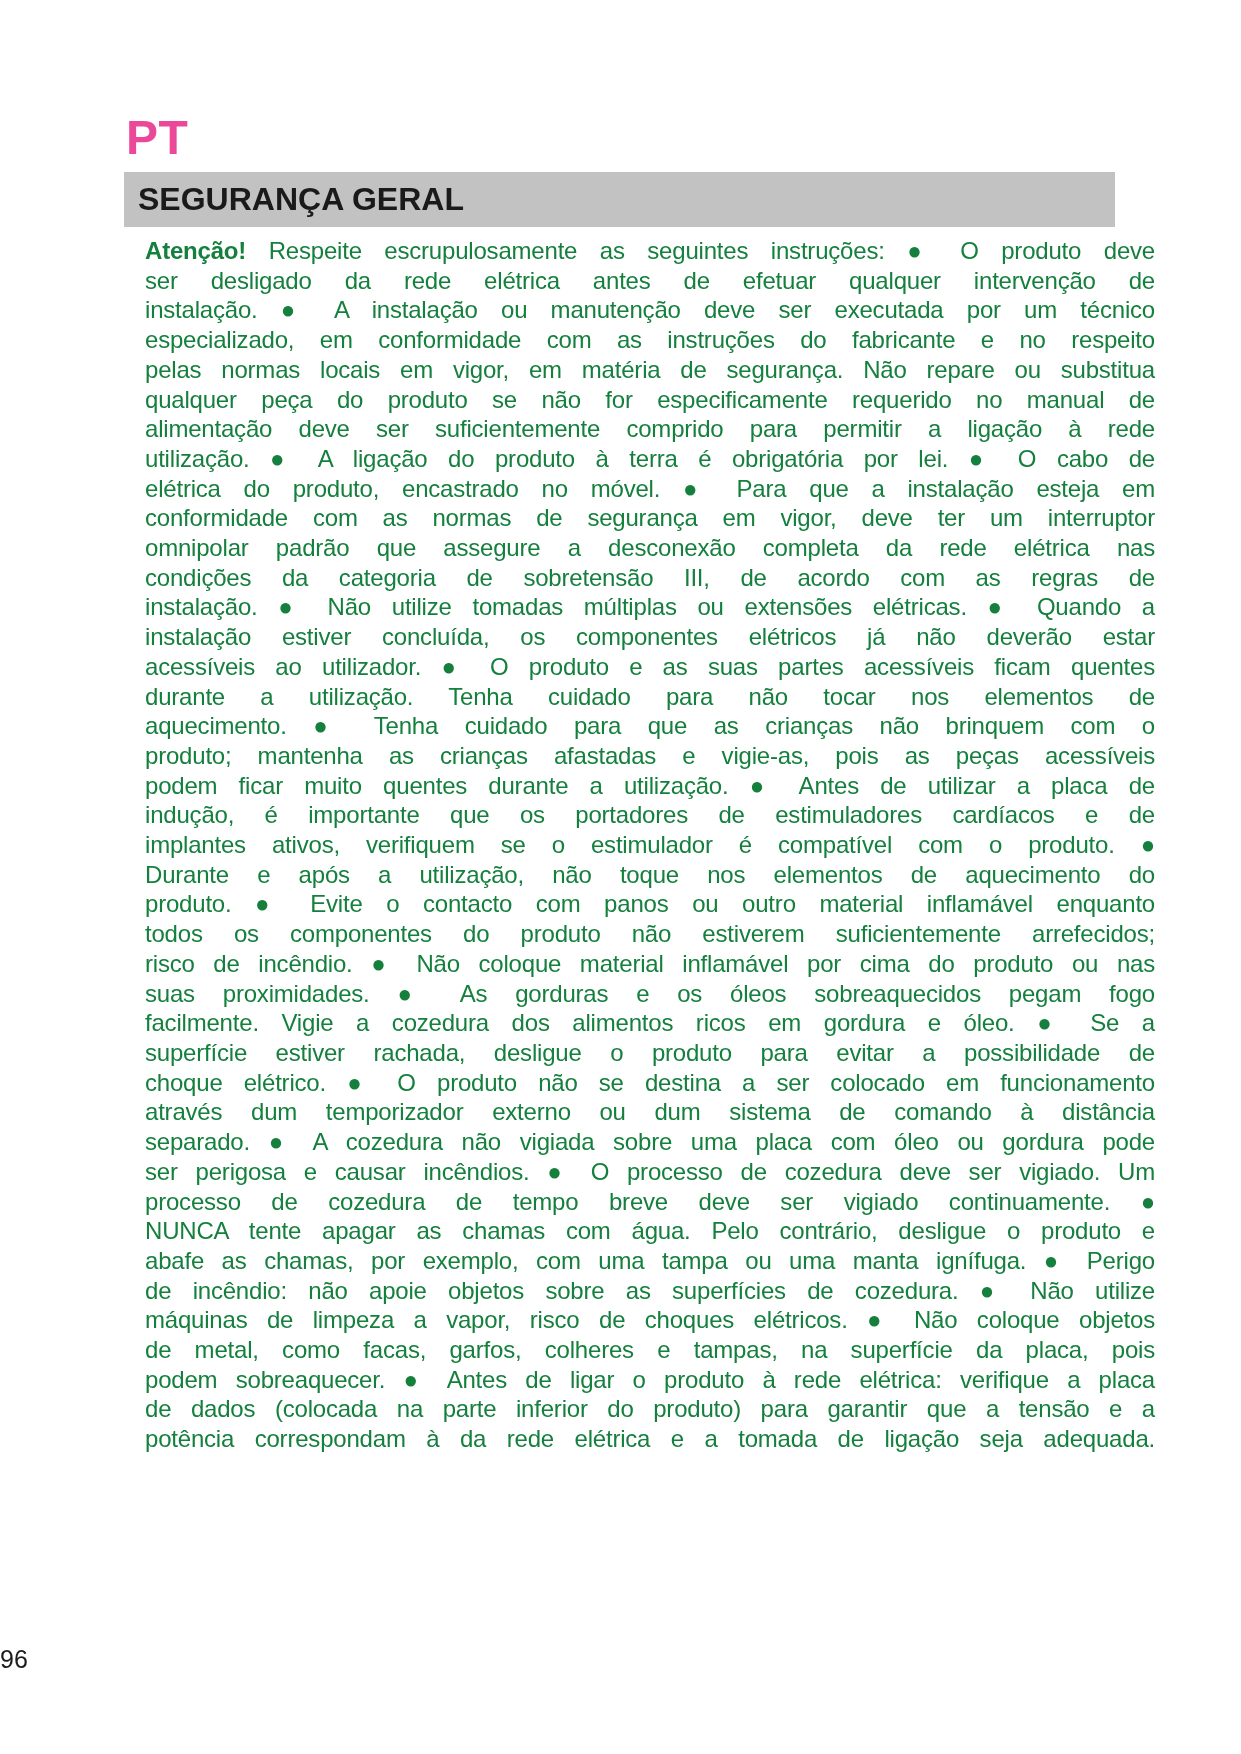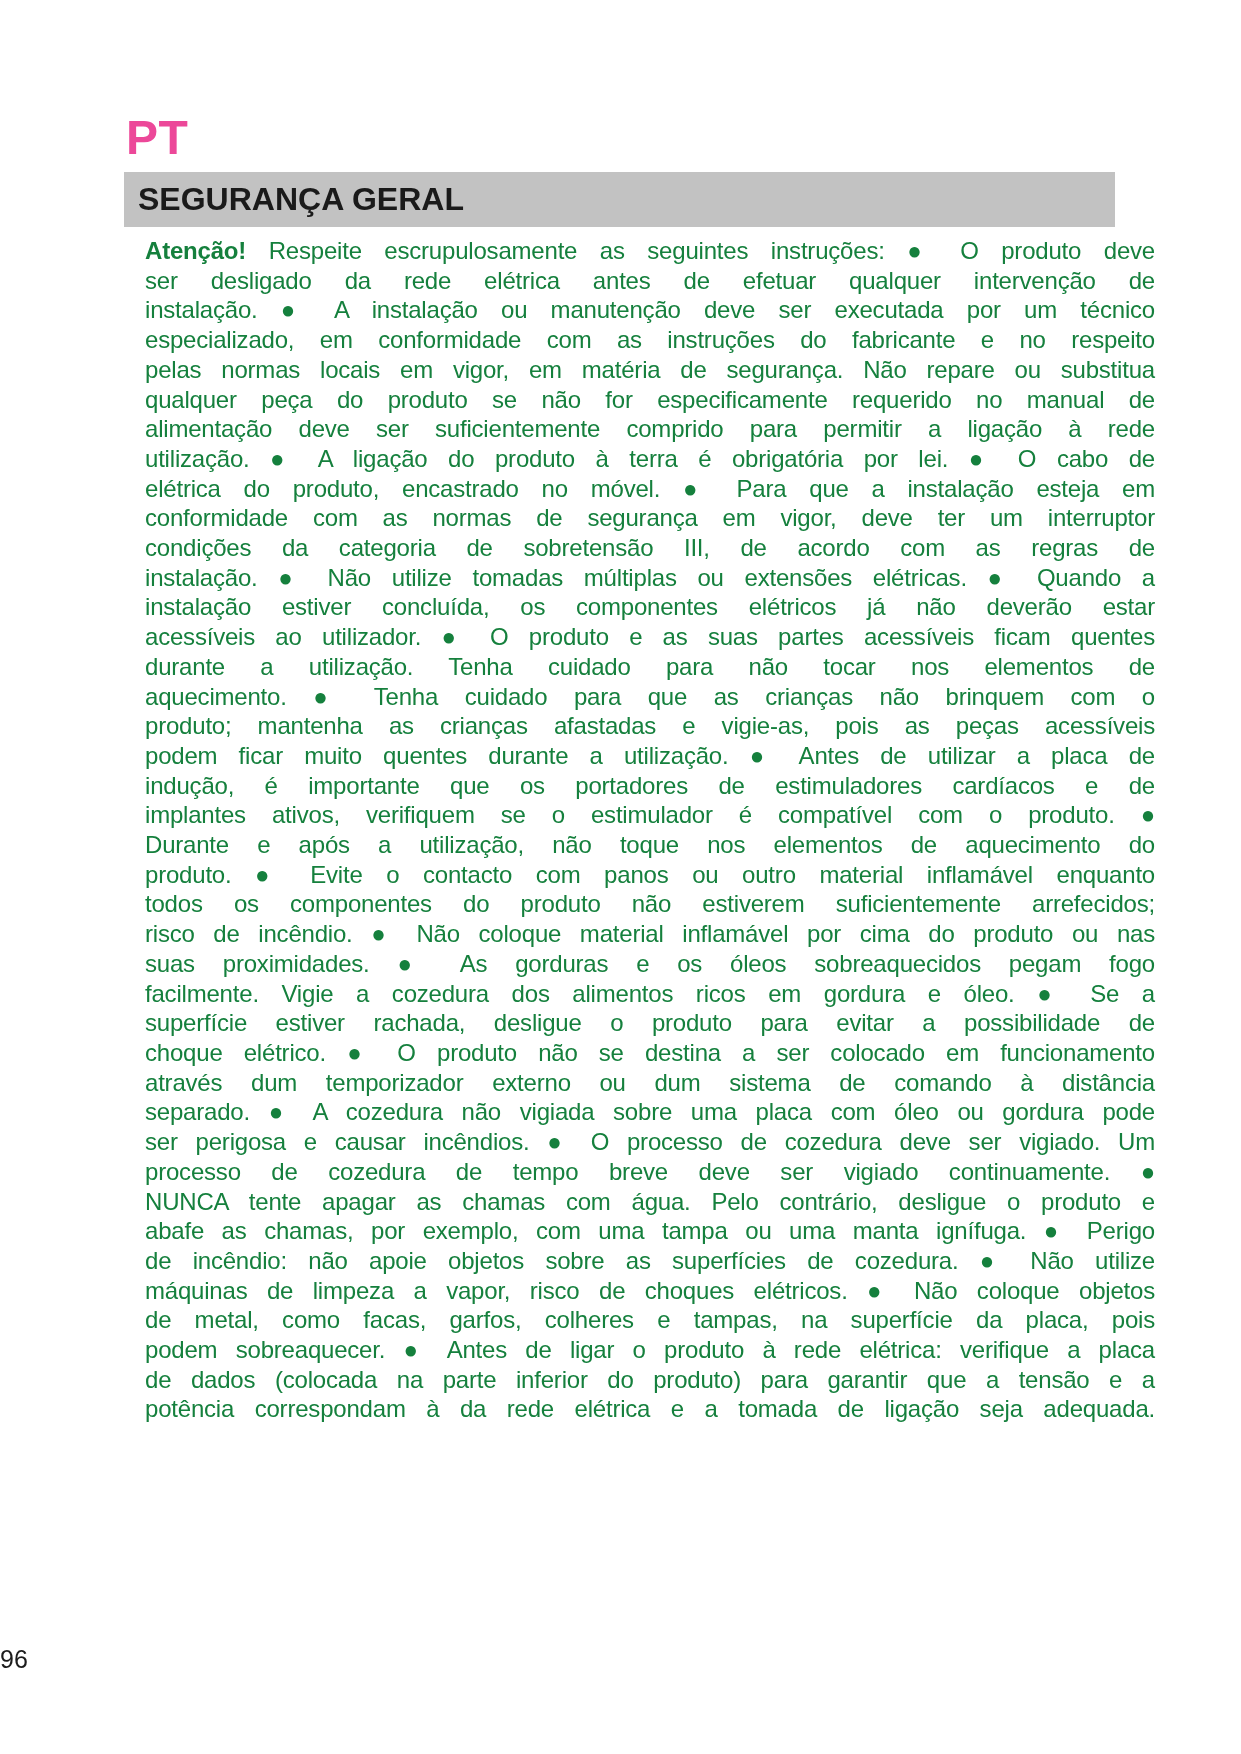--- a/index.html
+++ b/index.html
@@ -81,20 +81,21 @@
       <div class="text-line"><b>Atenção!</b> Respeite escrupulosamente as seguintes instruções: ● O produto deve</div>
       <div class="text-line">ser desligado da rede elétrica antes de efetuar qualquer intervenção de</div>
       <div class="text-line">instalação. ● A instalação ou manutenção deve ser executada por um técnico</div>
       <div class="text-line">especializado, em conformidade com as instruções do fabricante e no respeito</div>
       <div class="text-line">pelas normas locais em vigor, em matéria de segurança. Não repare ou substitua</div>
       <div class="text-line">qualquer peça do produto se não for especificamente requerido no manual de</div>
       <div class="text-line">alimentação deve ser suficientemente comprido para permitir a ligação à rede</div>
       <div class="text-line">utilização. ● A ligação do produto à terra é obrigatória por lei. ● O cabo de</div>
       <div class="text-line">elétrica do produto, encastrado no móvel. ● Para que a instalação esteja em</div>
       <div class="text-line">conformidade com as normas de segurança em vigor, deve ter um interruptor</div>
+      <div class="text-line">omnipolar padrão que assegure a desconexão completa da rede elétrica nas</div>
       <div class="text-line">condições da categoria de sobretensão III, de acordo com as regras de</div>
       <div class="text-line">instalação. ● Não utilize tomadas múltiplas ou extensões elétricas. ● Quando a</div>
       <div class="text-line">instalação estiver concluída, os componentes elétricos já não deverão estar</div>
       <div class="text-line">acessíveis ao utilizador. ● O produto e as suas partes acessíveis ficam quentes</div>
       <div class="text-line">durante a utilização. Tenha cuidado para não tocar nos elementos de</div>
       <div class="text-line">aquecimento. ● Tenha cuidado para que as crianças não brinquem com o</div>
       <div class="text-line">produto; mantenha as crianças afastadas e vigie-as, pois as peças acessíveis</div>
       <div class="text-line">podem ficar muito quentes durante a utilização. ● Antes de utilizar a placa de</div>
       <div class="text-line">indução, é importante que os portadores de estimuladores cardíacos e de</div>
       <div class="text-line">implantes ativos, verifiquem se o estimulador é compatível com o produto. ●</div>

